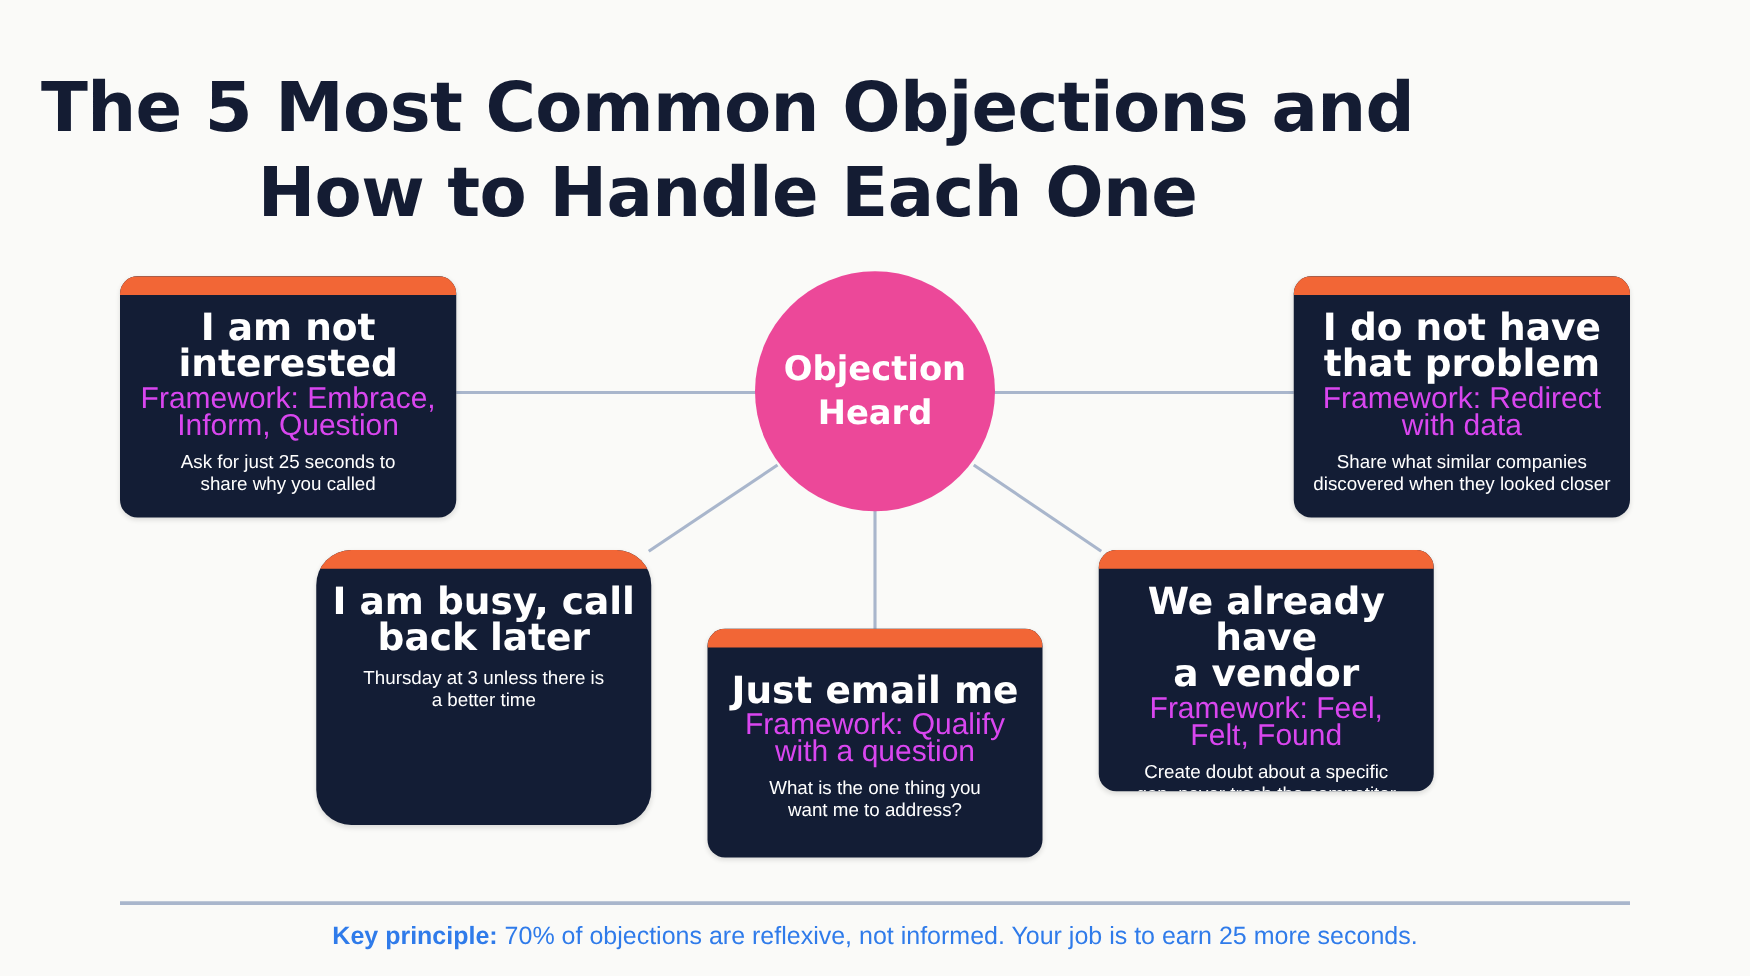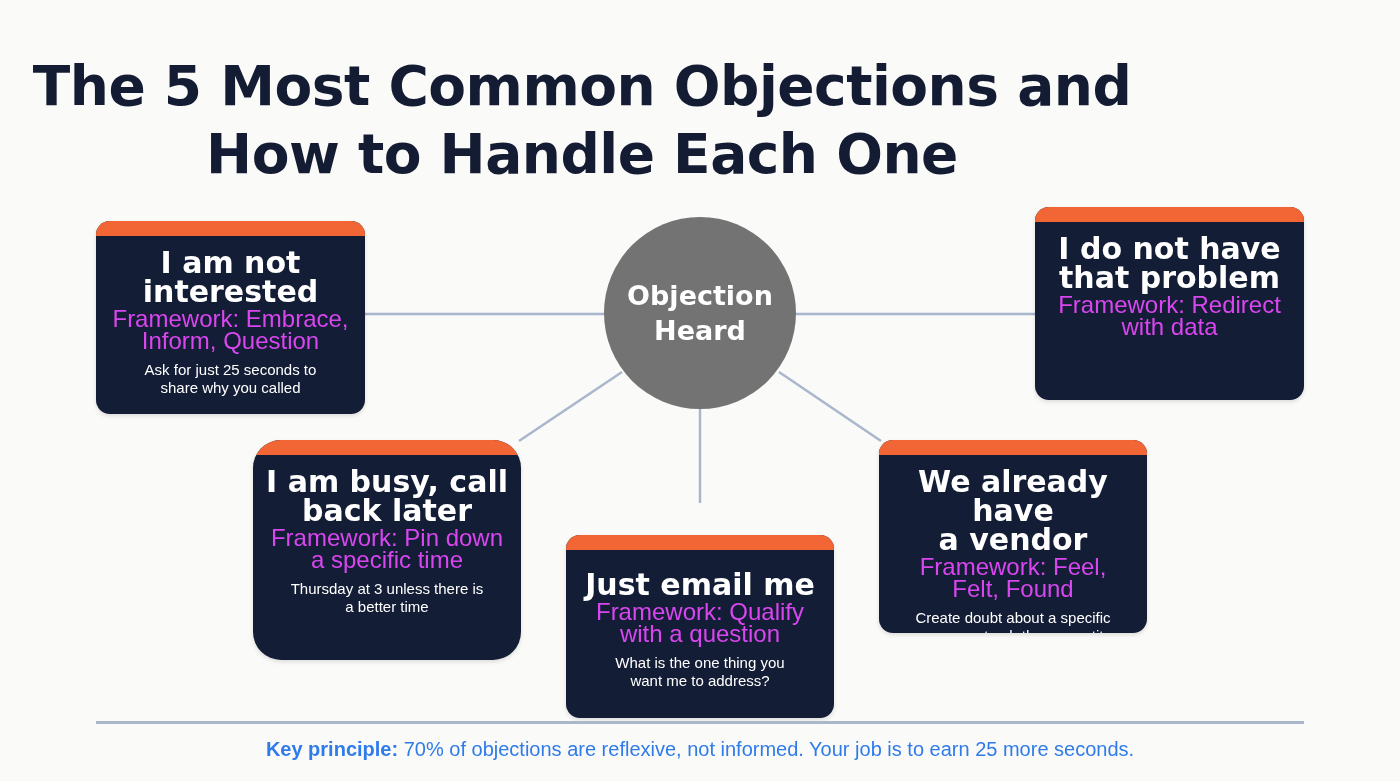--- a/index.html
+++ b/index.html
@@ -19,21 +19,21 @@
       font-size: 55px;
       line-height: 68px;
       letter-spacing: -0.5px;
     }
     svg.connectors { position: absolute; left: 0; top: 0; }
     .hub {
       position: absolute;
       left: 604px; top: 217px;
       width: 192px; height: 192px;
       border-radius: 50%;
-      background: #737373;
+      background: #ec4899;
       display: flex; align-items: center; justify-content: center;
       text-align: center;
       color: #ffffff;
       font-family: "DejaVu Sans", sans-serif;
       font-weight: bold;
       font-size: 27px;
       line-height: 35px;
       padding: 0 12px;
     }
     .card {
@@ -68,23 +68,23 @@
       white-space: pre-line;
     }
     .card .tip {
       font-size: 15px;
       line-height: 18px;
       color: #ffffff;
       margin-top: 9px;
       white-space: pre-line;
     }
     #card-1 { left: 96px; top: 221px; width: 269px; height: 193px; }
-    #card-2 { left: 1035px; top: 207px; width: 269px; height: 193px; }
+    #card-2 { left: 1035px; top: 221px; width: 269px; height: 193px; }
     #card-3 { left: 253px; top: 440px; width: 268px; height: 220px; border-radius: 28px; }
-    #card-4 { left: 566px; top: 503px; width: 268px; height: 183px; margin-top: 32px; }
+    #card-4 { left: 566px; top: 503px; width: 268px; height: 183px; }
     #card-5 { left: 879px; top: 440px; width: 268px; height: 193px; }
     #card-4 .body { padding-top: 20px; }
     .divider {
       position: absolute;
       left: 96px; top: 721px;
       width: 1208px; height: 3px;
       background: #a9b6cc;
     }
     .footer {
       position: absolute;
@@ -128,30 +128,30 @@
   </div>
 </div>
 
 <div class="card" id="card-2">
   <div class="accent"></div>
   <div class="body">
     <div class="heading">I do not have
 that problem</div>
     <div class="framework">Framework: Redirect
 with data</div>
+    <div class="tip">Share what similar companies
+discovered when they looked closer</div>
   </div>
 </div>
 
 <div class="card" id="card-3">
   <div class="accent"></div>
   <div class="body">
     <div class="heading">I am busy, call
 back later</div>
-    <div class="framework">Framework: Pin down
-a specific time</div>
     <div class="tip">Thursday at 3 unless there is
 a better time</div>
   </div>
 </div>
 
 <div class="card" id="card-4">
   <div class="accent"></div>
   <div class="body">
     <div class="heading">Just email me</div>
     <div class="framework">Framework: Qualify

